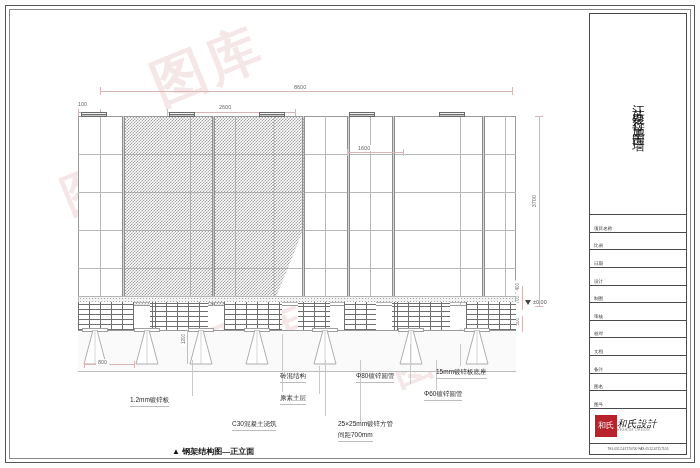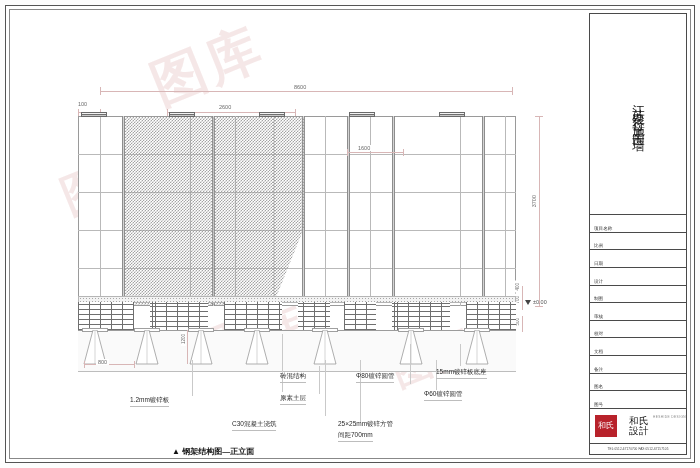--- a/index.html
+++ b/index.html
@@ -154,29 +154,29 @@
     writing-mode:vertical-rl;font-size:12.5px;letter-spacing:5px;
     color:#111;font-family:"DejaVu Sans",sans-serif;
   }
   .tb-row{
     border-bottom:1px solid #4a4a4a;flex:1 1 auto;min-height:0;
     display:flex;align-items:flex-end;padding:0 0 1px 4px;
     font-size:4.6px;color:#333;
   }
   .tb-logo-cell{
     height:34px;border-bottom:1px solid #4a4a4a;
-    display:flex;align-items:center;gap:12px;padding-left:5px;
+    display:flex;align-items:center;gap:0;padding-left:5px;
   }
   .logo-mark{
     width:22px;height:22px;background:#b8222b;color:#fff;
     display:flex;align-items:center;justify-content:center;
     font-size:8px;font-family:"DejaVu Sans",sans-serif;flex:0 0 auto;
     letter-spacing:0;line-height:1;
   }
-  .logo-txt{display:flex;line-height:1.05;}
+  .logo-txt{display:flex;flex-direction:column;line-height:1.05;font-style:italic;}
   .logo-cn{font-size:9.5px;color:#111;font-family:"DejaVu Sans",sans-serif;letter-spacing:0.5px;}
   .logo-en{font-size:3.2px;color:#8a8a8a;letter-spacing:.4px;white-space:nowrap;}
   .tb-contact{
     height:10px;display:flex;align-items:center;justify-content:center;
     font-size:3.1px;color:#444;letter-spacing:.1px;white-space:nowrap;overflow:hidden;
   }
 </style>
 </head>
 <body>
 

